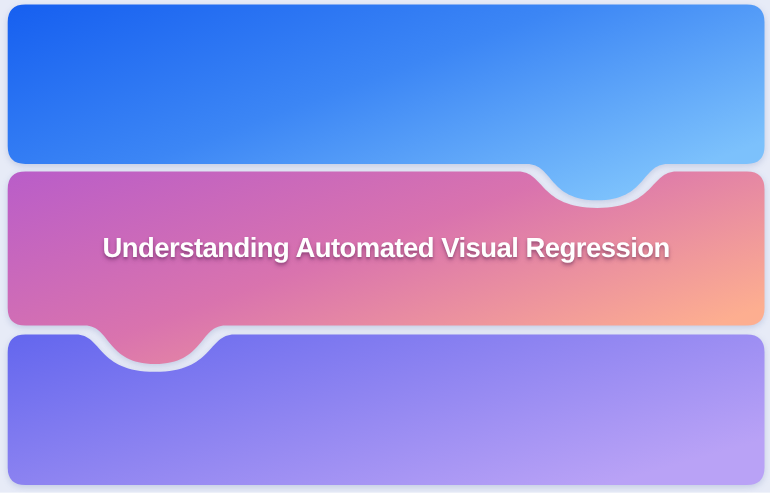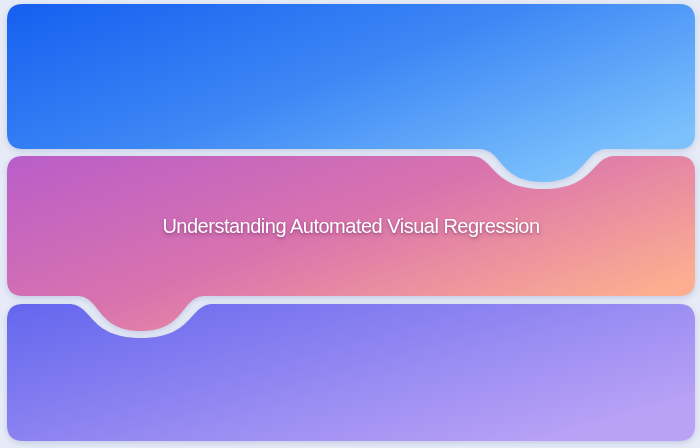--- a/index.html
+++ b/index.html
@@ -32,22 +32,22 @@
     width: 688px;
     height: 140px;
     display: flex;
     align-items: center;
     justify-content: center;
     pointer-events: none;
   }
   .title {
     max-width: 620px;
     text-align: center;
-    font-size: 20px;
-    font-weight: 400;
+    font-size: 25px;
+    font-weight: 700;
     line-height: 30px;
     letter-spacing: -0.5px;
     color: #ffffff;
     text-shadow: 0 2px 4px rgba(90, 30, 80, 0.35), 0 1px 2px rgba(60, 20, 60, 0.25);
   }
 </style>
 </head>
 <body>
 
 <div class="banner">

